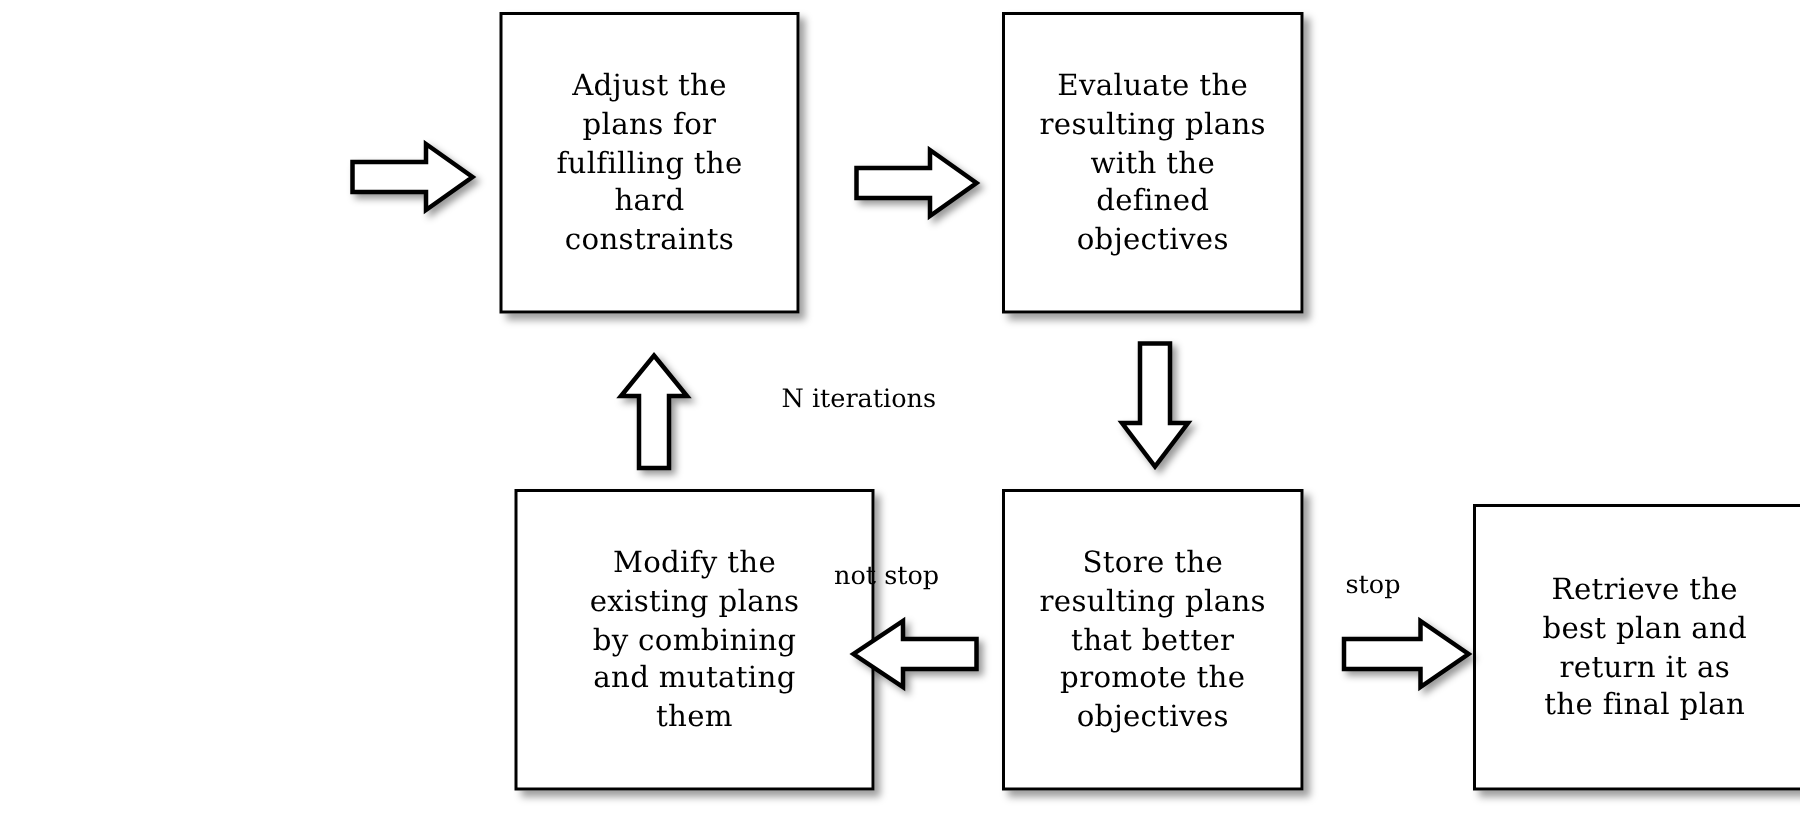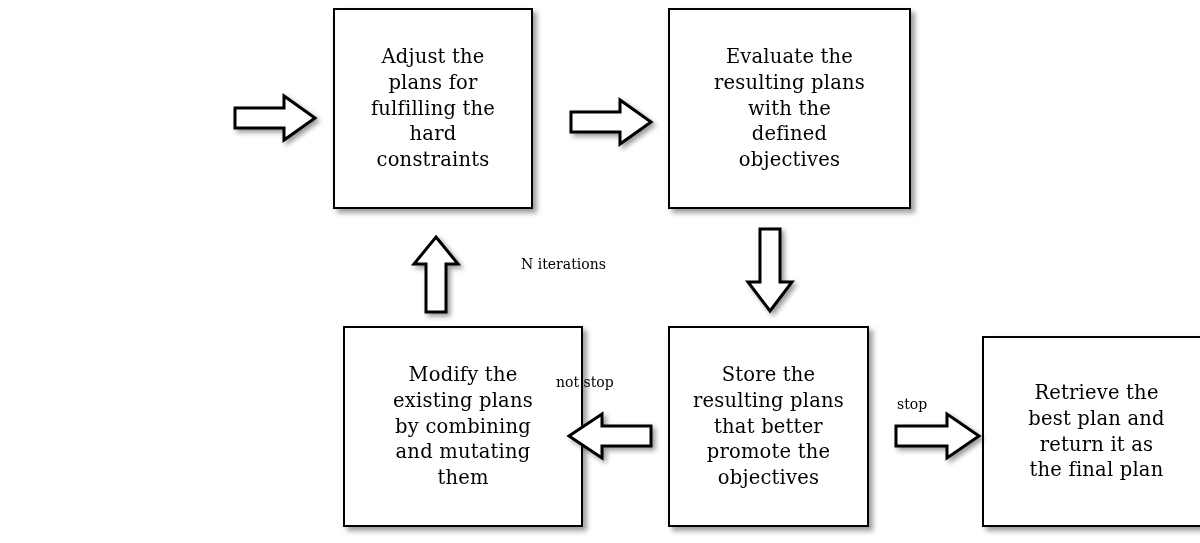--- a/index.html
+++ b/index.html
@@ -35,21 +35,21 @@
     font-size: 19.5px;
     line-height: 1.32;
     color: #000000;
     white-space: pre-line;
     letter-spacing: 0.2px;
   }
 
   
   #node-build      { left: 5px;   top: 8px;   width: 206px; height: 201px; }
   #node-adjust     { left: 333px; top: 8px;   width: 200px; height: 201px; }
-  #node-evaluate   { left: 668px; top: 8px;   width: 243px; height: 201px; }
+  #node-evaluate   { left: 668px; top: 8px;   width: 201px; height: 201px; }
   
   #node-modify     { left: 343px; top: 326px; width: 240px; height: 201px; }
   #node-store      { left: 668px; top: 326px; width: 201px; height: 201px; }
   #node-retrieve   { left: 982px; top: 336px; width: 229px; height: 191px; }
 
   
   .arrow {
     position: absolute;
     filter: drop-shadow(3px 3px 2.5px rgba(0,0,0,0.40));
   }
@@ -65,28 +65,28 @@
   #arrow-adjust-evaluate { left: 568px; top: 96px; }
   #arrow-evaluate-store  { left: 744px; top: 226px; }
   #arrow-store-modify    { left: 564px; top: 410px; }
   #arrow-store-retrieve  { left: 893px; top: 410px; }
   #arrow-modify-adjust   { left: 410px; top: 233px; }
 
   
   .edge-label {
     position: absolute;
     font-family: "DejaVu Serif", "Liberation Serif", serif;
-    font-size: 14px;
+    font-size: 17px;
     line-height: 1.2;
     color: #000000;
     white-space: nowrap;
   }
   #label-n-iterations { left: 521px; top: 256px; }
   #label-not-stop     { left: 556px; top: 374px; }
-  #label-stop         { left: 897px; top: 396px; }
+  #label-stop         { left: 897px; top: 380px; }
 </style>
 </head>
 <body>
 
 <div id="canvas">
 
 
   <div class="node" id="node-adjust">
     <span class="node-label">Adjust the
 plans for

